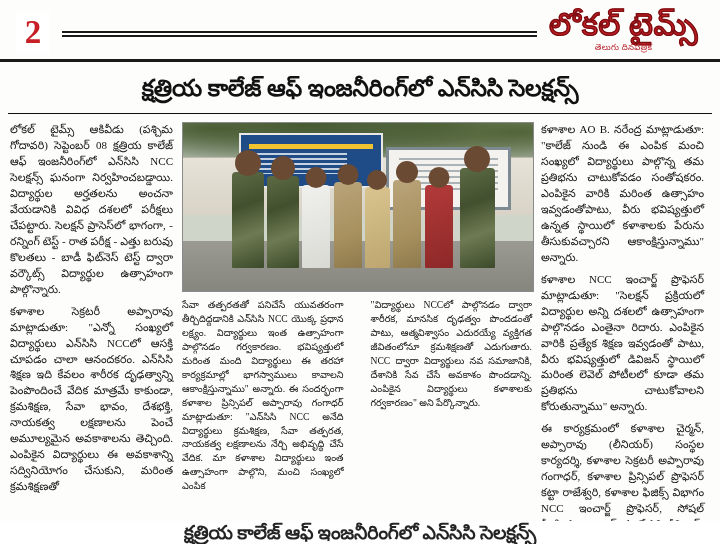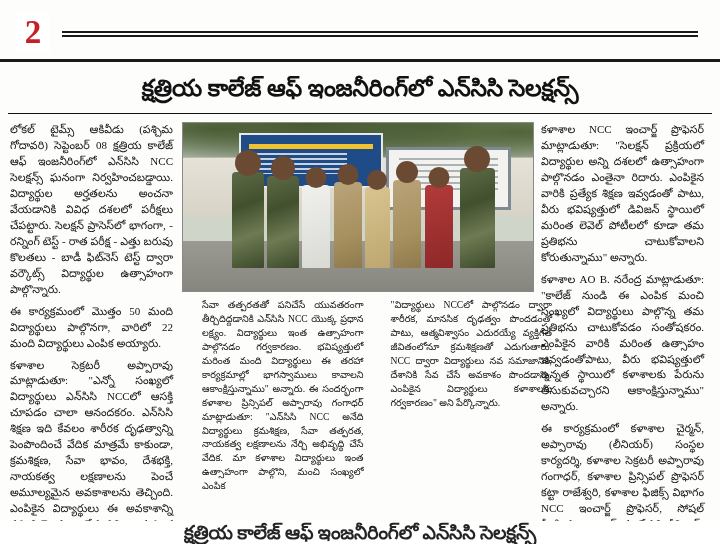--- a/index.html
+++ b/index.html
@@ -199,21 +199,20 @@
   .caption {
     width: 350px;
     font-family: "Liberation Serif", serif;
     font-size: 9.6px;
     line-height: 1.45;
     color: #101010;
     text-align: justify;
     margin-top: 6px;
     display: flex;
     gap: 27px;
-    margin-left: 20px;
   }
   .caption .cap-col { width: 170px; }
   .caption .cap-col p { margin: 0 0 6px 0; }
 
   .bottom-strip {
     position: absolute;
     left: 0;
     bottom: 0;
     width: 720px;
     height: 22px;
@@ -233,29 +232,32 @@
   }
 </style>
 </head>
 <body>
 
 <div class="page">
 
   <div class="masthead">
     <div class="page-number-box">2</div>
     <div class="masthead-rule"></div>
+    <div class="brand">
+      <div class="brand-title">లోకల్ టైమ్స్</div>
+      <div class="brand-sub">తెలుగు దినపత్రిక</div>
+    </div>
   </div>
 
   <h1 class="headline">క్షత్రియ కాలేజ్ ఆఫ్ ఇంజనీరింగ్‌లో ఎన్‌సిసి సెలక్షన్స్</h1>
 
   <div class="body-area">
 
     <div class="col">
       <p>లోకల్ టైమ్స్ ఆకివీడు (పశ్చిమ గోదావరి) సెప్టెంబర్ 08 క్షత్రియ కాలేజ్ ఆఫ్ ఇంజనీరింగ్‌లో ఎన్‌సిసి NCC సెలక్షన్స్ ఘనంగా నిర్వహించబడ్డాయి. విద్యార్థుల అర్హతలను అంచనా వేయడానికి వివిధ దశలలో పరీక్షలు చేపట్టారు. సెలక్షన్ ప్రాసెస్‌లో భాగంగా, - రన్నింగ్ టెస్ట్ - రాత పరీక్ష - ఎత్తు బరువు కొలతలు - బాడీ ఫిట్‌నెస్ టెస్ట్ ద్వారా వర్కౌట్స్ విద్యార్థుల ఉత్సాహంగా పాల్గొన్నారు.</p>
-      <p>ఈ కార్యక్రమంలో మొత్తం 50 మంది విద్యార్థులు పాల్గొనగా, వారిలో 22 మంది విద్యార్థులు ఎంపిక అయ్యారు.</p>
       <p>కళాశాల సెక్రటరీ అప్పారావు మాట్లాడుతూ: "ఎన్నో సంఖ్యలో విద్యార్థులు ఎన్‌సిసి NCCలో ఆసక్తి చూపడం చాలా ఆనందకరం. ఎన్‌సిసి శిక్షణ ఇది కేవలం శారీరక దృఢత్వాన్ని పెంపొందించే వేదిక మాత్రమే కాకుండా, క్రమశిక్షణ, సేవా భావం, దేశభక్తి, నాయకత్వ లక్షణాలను పెంచే అమూల్యమైన అవకాశాలను తెచ్చింది. ఎంపికైన విద్యార్థులు ఈ అవకాశాన్ని సద్వినియోగం చేసుకుని, మరింత క్రమశిక్షణతో</p>
     </div>
 
     <div class="col-center">
       <div class="photo">
         <div class="ph-sky"></div>
         <div class="ph-tree"></div>
         <div class="ph-building"></div>
         <div class="ph-banner"></div>
         <div class="ph-board">
@@ -294,22 +296,22 @@
         <div class="cap-col">
           <p>సేవా తత్పరతతో పనిచేసే యువతరంగా తీర్చిదిద్దడానికి ఎన్‌సిసి NCC యొక్క ప్రధాన లక్ష్యం. విద్యార్థులు ఇంత ఉత్సాహంగా పాల్గొనడం గర్వకారణం. భవిష్యత్తులో మరింత మంది విద్యార్థులు ఈ తరహా కార్యక్రమాల్లో భాగస్వాములు కావాలని ఆకాంక్షిస్తున్నాము" అన్నారు. ఈ సందర్భంగా కళాశాల ప్రిన్సిపల్ అప్పారావు గంగాధర్ మాట్లాడుతూ: "ఎన్‌సిసి NCC అనేది విద్యార్థులు క్రమశిక్షణ, సేవా తత్పరత, నాయకత్వ లక్షణాలను నేర్చి అభివృద్ధి చేసే వేదిక. మా కళాశాల విద్యార్థులు ఇంత ఉత్సాహంగా పాల్గొని, మంచి సంఖ్యలో ఎంపిక</p>
         </div>
         <div class="cap-col">
           <p>"విద్యార్థులు NCCలో పాల్గొనడం ద్వారా శారీరక, మానసిక దృఢత్వం పొందడంతో పాటు, ఆత్మవిశ్వాసం ఎదురయ్యే వ్యక్తిగత జీవితంలోనూ క్రమశిక్షణతో ఎదుగుతారు. NCC ద్వారా విద్యార్థులు నవ సమాజానికి, దేశానికి సేవ చేసే అవకాశం పొందడాన్ని. ఎంపికైన విద్యార్థులు కళాశాలకు గర్వకారణం" అని పేర్కొన్నారు.</p>
         </div>
       </div>
     </div>
 
     <div class="col">
+      <p>కళాశాల AO B. నరేంద్ర మాట్లాడుతూ: "కాలేజ్ నుండి ఈ ఎంపిక మంచి సంఖ్యలో విద్యార్థులు పాల్గొన్న తమ ప్రతిభను చాటుకోవడం సంతోషకరం. ఎంపికైన వారికి మరింత ఉత్సాహం ఇవ్వడంతోపాటు, వీరు భవిష్యత్తులో ఉన్నత స్థాయిలో కళాశాలకు పేరును తీసుకువచ్చారని ఆకాంక్షిస్తున్నాము" అన్నారు.</p>
       <p>కళాశాల NCC ఇంచార్జ్ ప్రొఫెసర్ మాట్లాడుతూ: "సెలక్షన్ ప్రక్రియలో విద్యార్థుల అన్ని దశలలో ఉత్సాహంగా పాల్గొనడం ఎంతైనా రిదారు. ఎంపికైన వారికి ప్రత్యేక శిక్షణ ఇవ్వడంతో పాటు, వీరు భవిష్యత్తులో డివిజన్ స్థాయిలో మరింత లెవెల్ పోటీలలో కూడా తమ ప్రతిభను చాటుకోవాలని కోరుతున్నాము" అన్నారు.</p>
-      <p>కళాశాల AO B. నరేంద్ర మాట్లాడుతూ: "కాలేజ్ నుండి ఈ ఎంపిక మంచి సంఖ్యలో విద్యార్థులు పాల్గొన్న తమ ప్రతిభను చాటుకోవడం సంతోషకరం. ఎంపికైన వారికి మరింత ఉత్సాహం ఇవ్వడంతోపాటు, వీరు భవిష్యత్తులో ఉన్నత స్థాయిలో కళాశాలకు పేరును తీసుకువచ్చారని ఆకాంక్షిస్తున్నాము" అన్నారు.</p>
       <p>ఈ కార్యక్రమంలో కళాశాల చైర్మన్, అప్పారావు (లీనియర్) సంస్థల కార్యదర్శి, కళాశాల సెక్రటరీ అప్పారావు గంగాధర్, కళాశాల ప్రిన్సిపల్ ప్రొఫెసర్ కట్టా రాజేశ్వరి, కళాశాల ఫిజిక్స్ విభాగం NCC ఇంచార్జ్ ప్రొఫెసర్, సోషల్ మీడియా ఇంచార్జ్ గుండేపల్లి శ్రీనివాస్, ఎన్‌సిసి ఆఫీసర్‌లు, అధ్యాపకులు, విద్యార్థులు అధిక సంఖ్యలో వారి భవిష్యత్తు విజయాలకై శుభాకాంక్షలు తెలిపారు.</p>
     </div>
   </div>
 
   <div class="bottom-strip">
     <div class="bt">క్షత్రియ కాలేజ్ ఆఫ్ ఇంజనీరింగ్‌లో ఎన్‌సిసి సెలక్షన్స్</div>
   </div>
 </div>
 
 </body></html>

